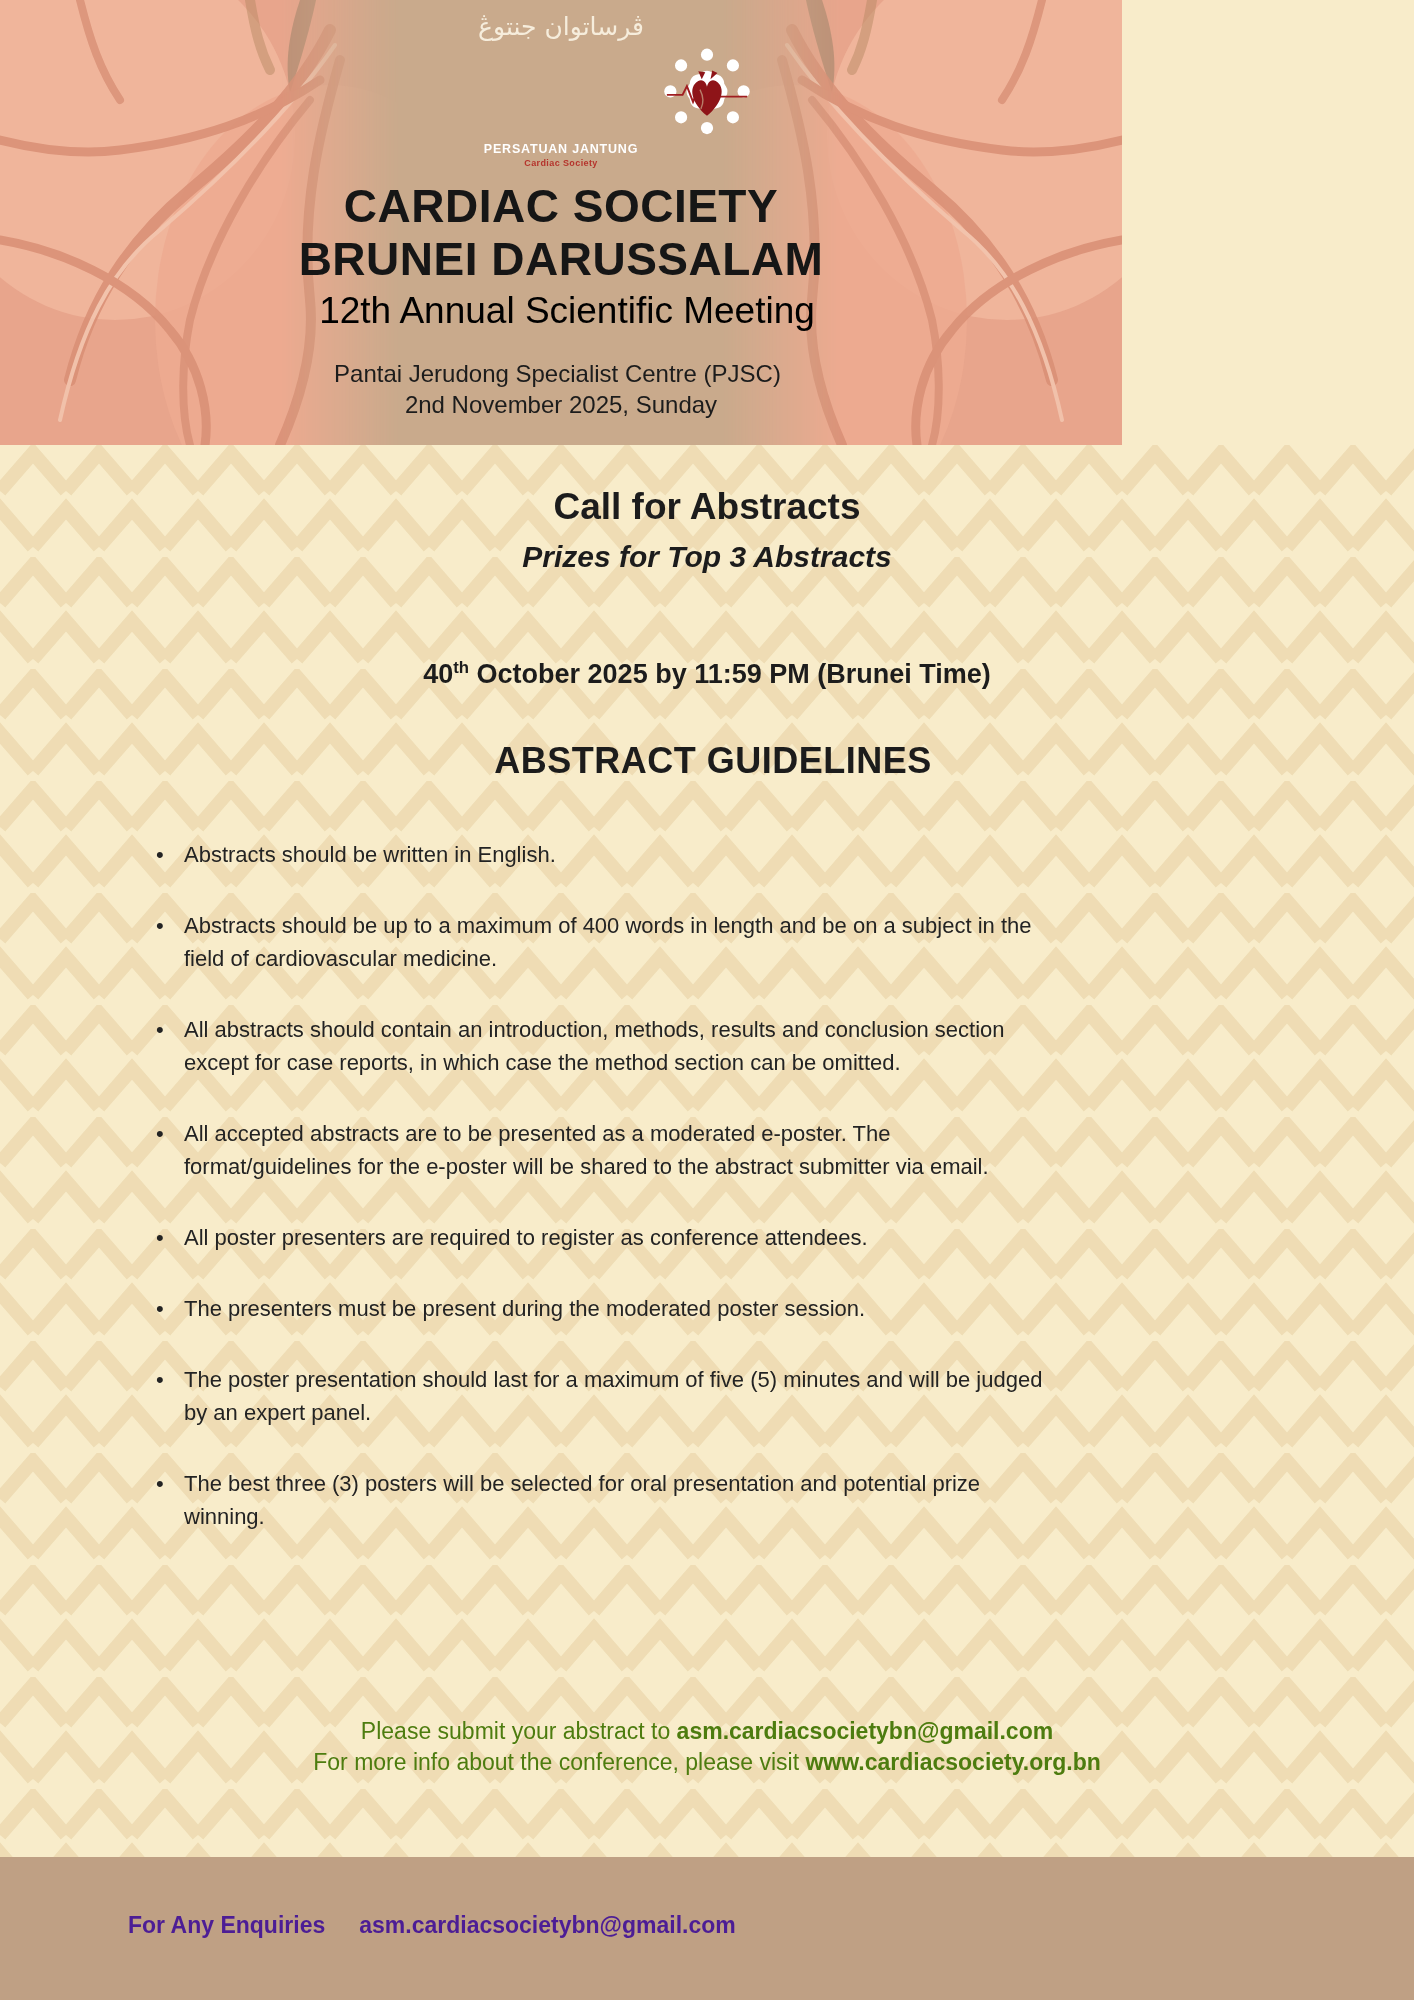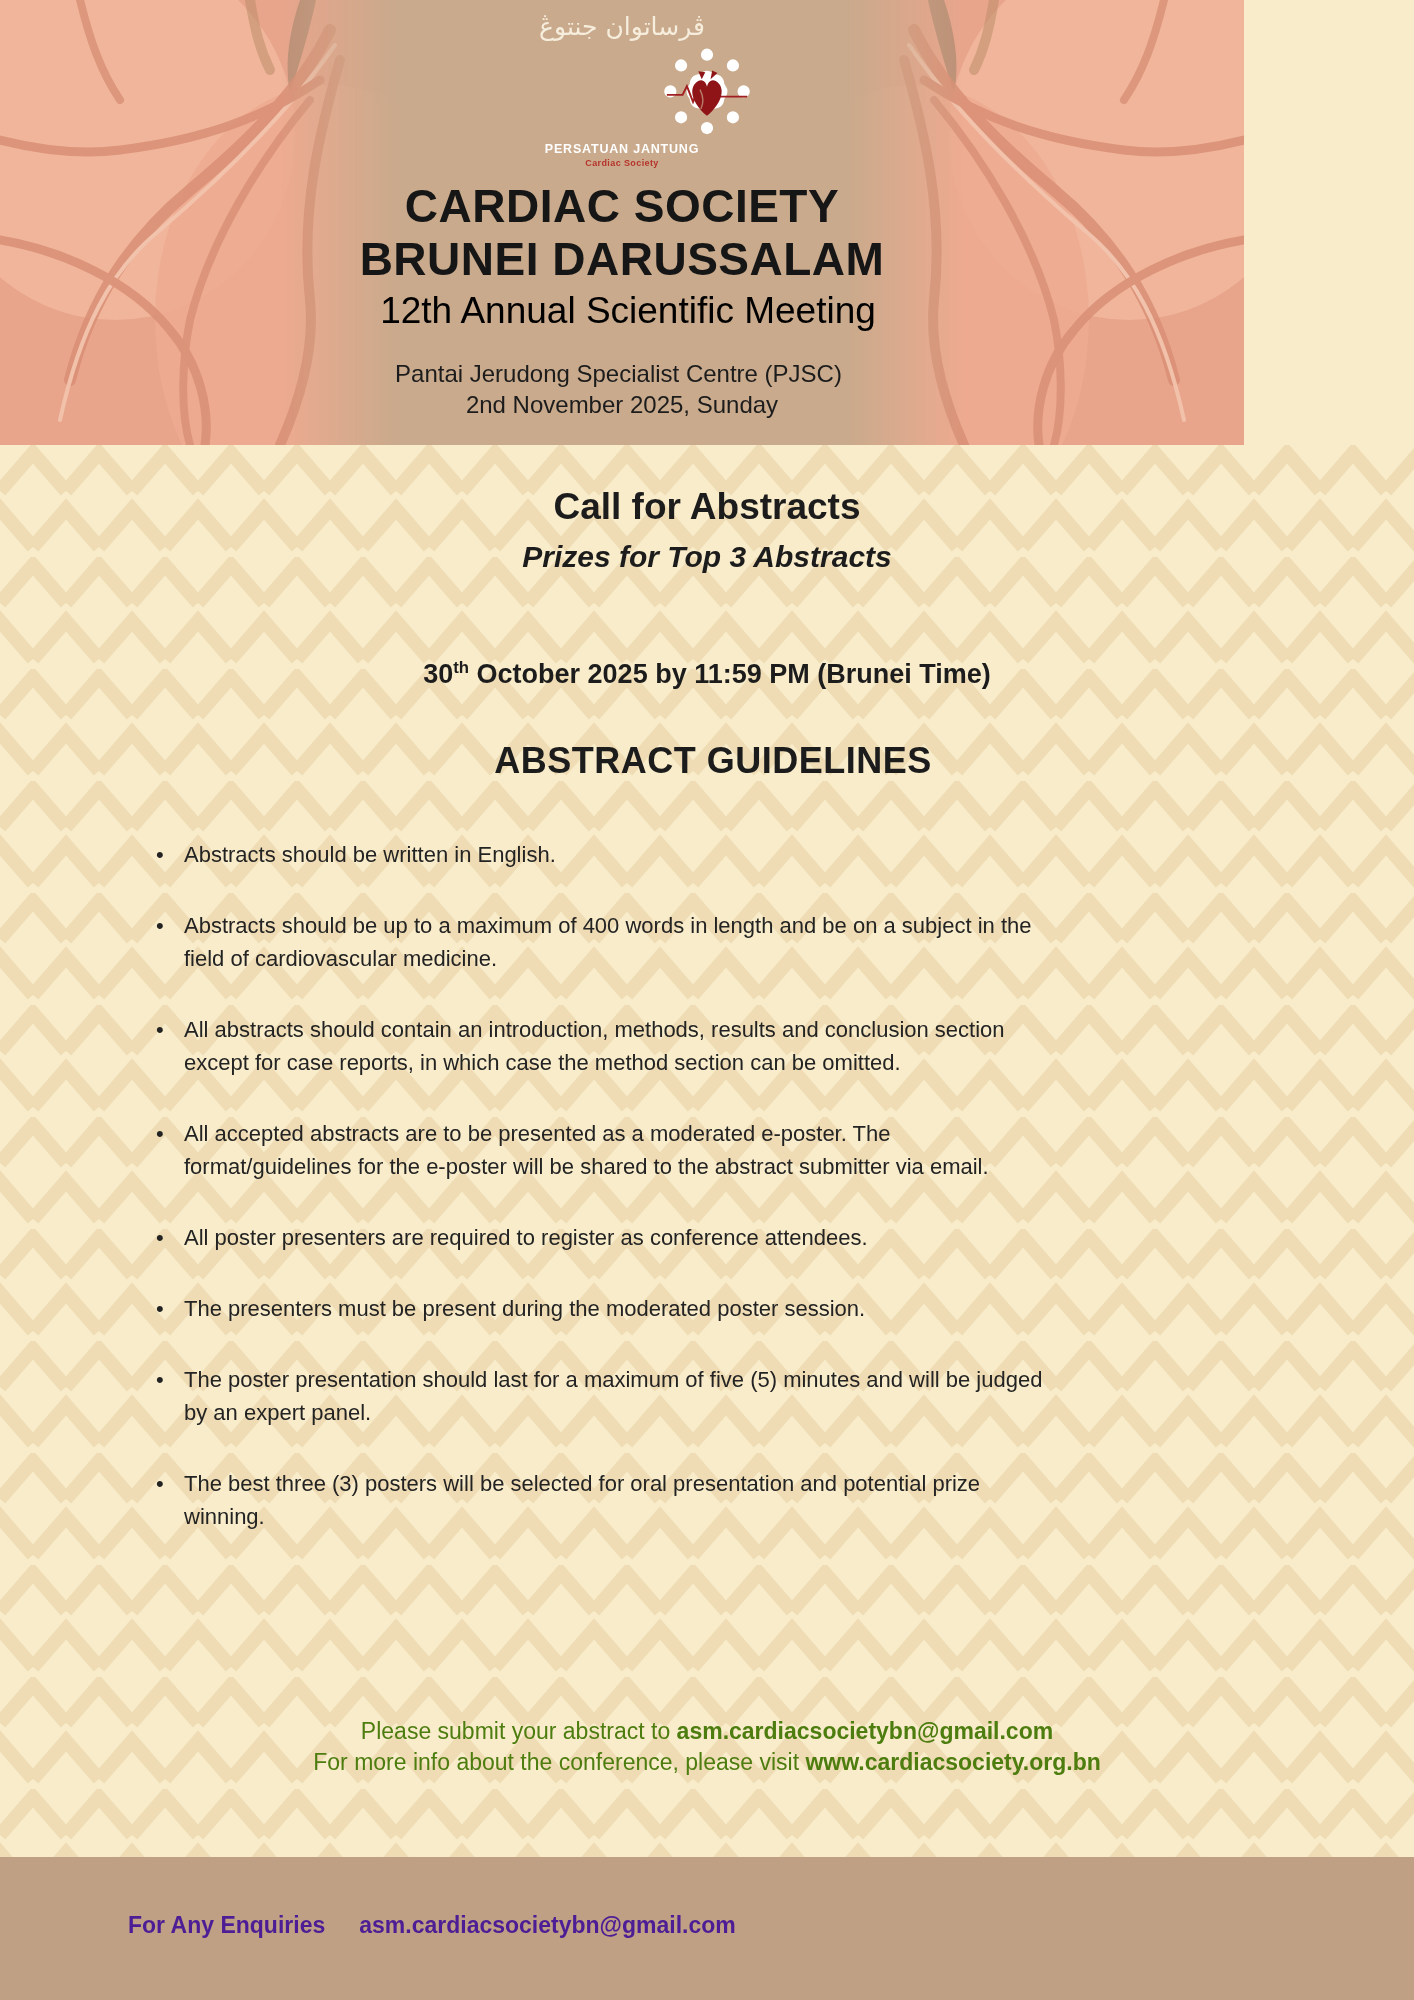--- a/index.html
+++ b/index.html
@@ -7,21 +7,21 @@
   body { font-family:"Liberation Sans","DejaVu Sans",sans-serif; }
   .poster{
     position:relative; width:1414px; height:2000px; margin:0 auto;
     background:#f8ecca; overflow:hidden; color:#1c1c1c;
   }
   
   .pattern-layer{ position:absolute; left:0; top:445px; width:1414px; height:1413px; }
   .pattern-layer svg{ display:block; width:100%; height:100%; }
   
   .band-top{
-    position:absolute; left:0; top:0; width:1244px; height:445px;
+    position:absolute; left:0; top:0; width:1122px; height:445px;
     background:#c9aa8c; text-align:center;
   }
   .heart-art{ position:absolute; top:0; width:400px; height:445px;
     -webkit-mask-image:linear-gradient(to right,#000 70%,rgba(0,0,0,0) 100%);
             mask-image:linear-gradient(to right,#000 70%,rgba(0,0,0,0) 100%);
     filter:blur(.4px); }
   .heart-art.left{ left:0; }
   .heart-art.right{ right:0; transform:scaleX(-1); }
   .jawi{ position:absolute; left:0; right:0; top:12px; direction:rtl;
     font-family:"DejaVu Sans",sans-serif; font-size:25px; color:#f6eddc; }
@@ -173,21 +173,21 @@
       <div>CARDIAC SOCIETY</div>
       <div>BRUNEI DARUSSALAM</div>
     </div>
     <div class="subtitle">12th Annual Scientific Meeting</div>
     <div class="venue">Pantai Jerudong Specialist Centre (PJSC)</div>
     <div class="date">2nd November 2025, Sunday</div>
   </div>
 
   <div class="centered call-heading">Call for Abstracts</div>
   <div class="centered prizes">Prizes for Top 3 Abstracts</div>
-  <div class="centered deadline-line"><span>30</span><sup>th</sup><span> October 2025 by 11:59 PM (Brunei Time)</span></div>
+  <div class="centered deadline-line"><span>40</span><sup>th</sup><span> October 2025 by 11:59 PM (Brunei Time)</span></div>
 
   <div class="centered guidelines-heading">ABSTRACT GUIDELINES</div>
 
   <ul class="guidelines-list">
     <li>Abstracts should be written in English.</li>
     <li>Abstracts should be up to a maximum of 400 words in length and be on a subject in the field of cardiovascular medicine.</li>
     <li>All abstracts should contain an introduction, methods, results and conclusion section except for case reports, in which case the method section can be omitted.</li>
     <li>All accepted abstracts are to be presented as a moderated e-poster. The format/guidelines for the e-poster will be shared to the abstract submitter via email.</li>
     <li>All poster presenters are required to register as conference attendees.</li>
     <li>The presenters must be present during the moderated poster session.</li>

